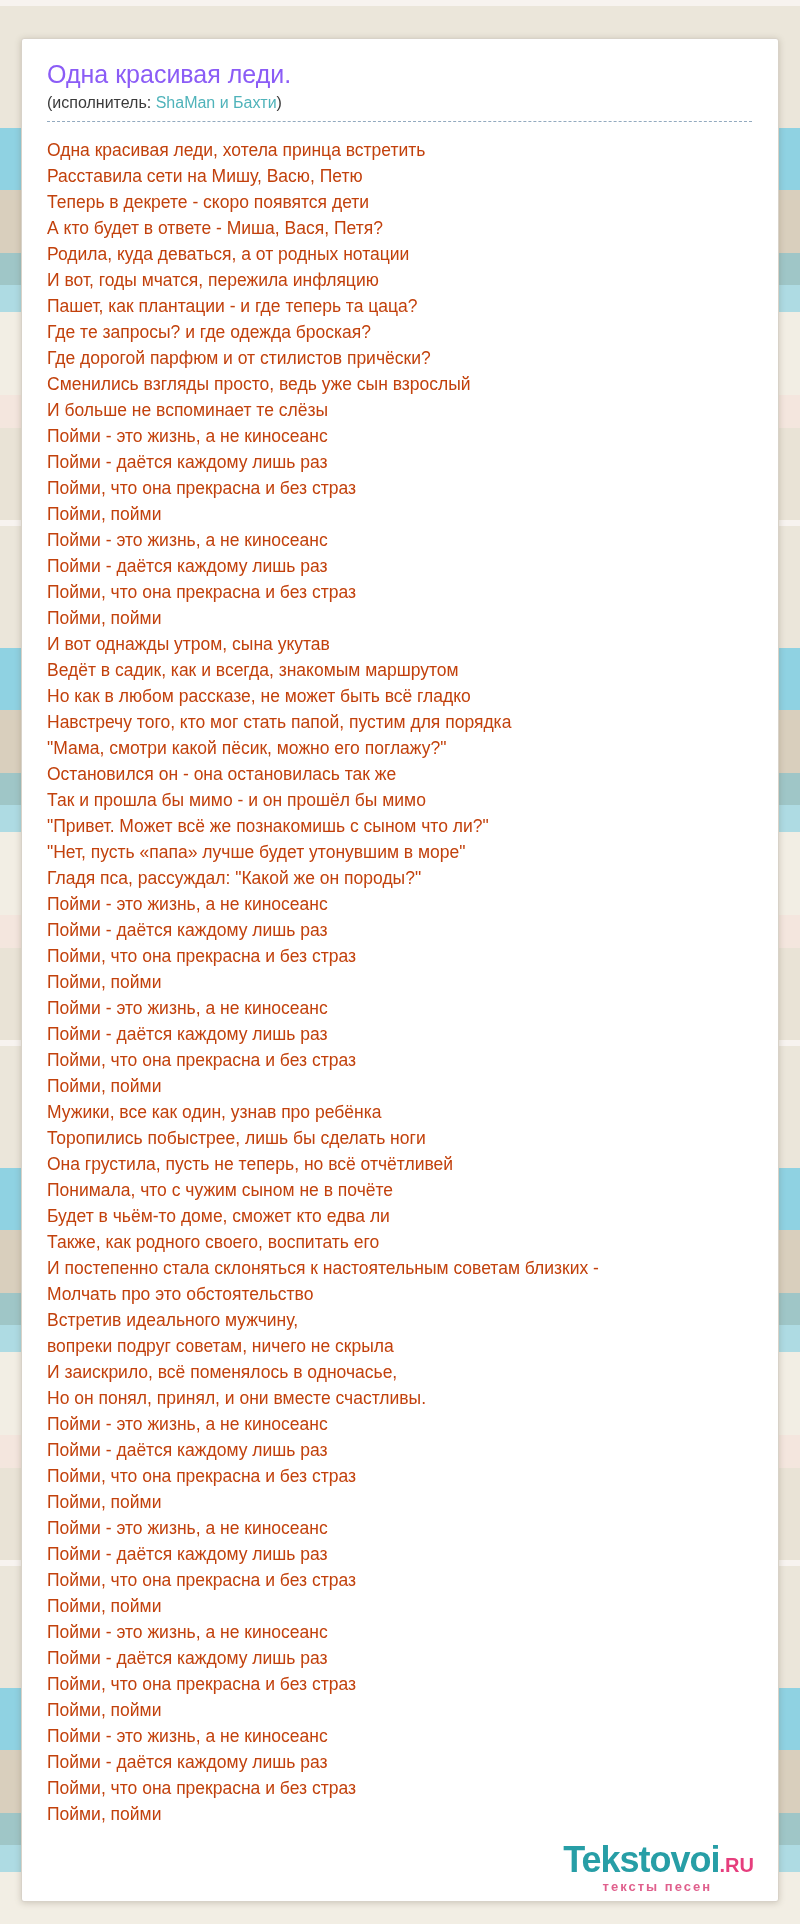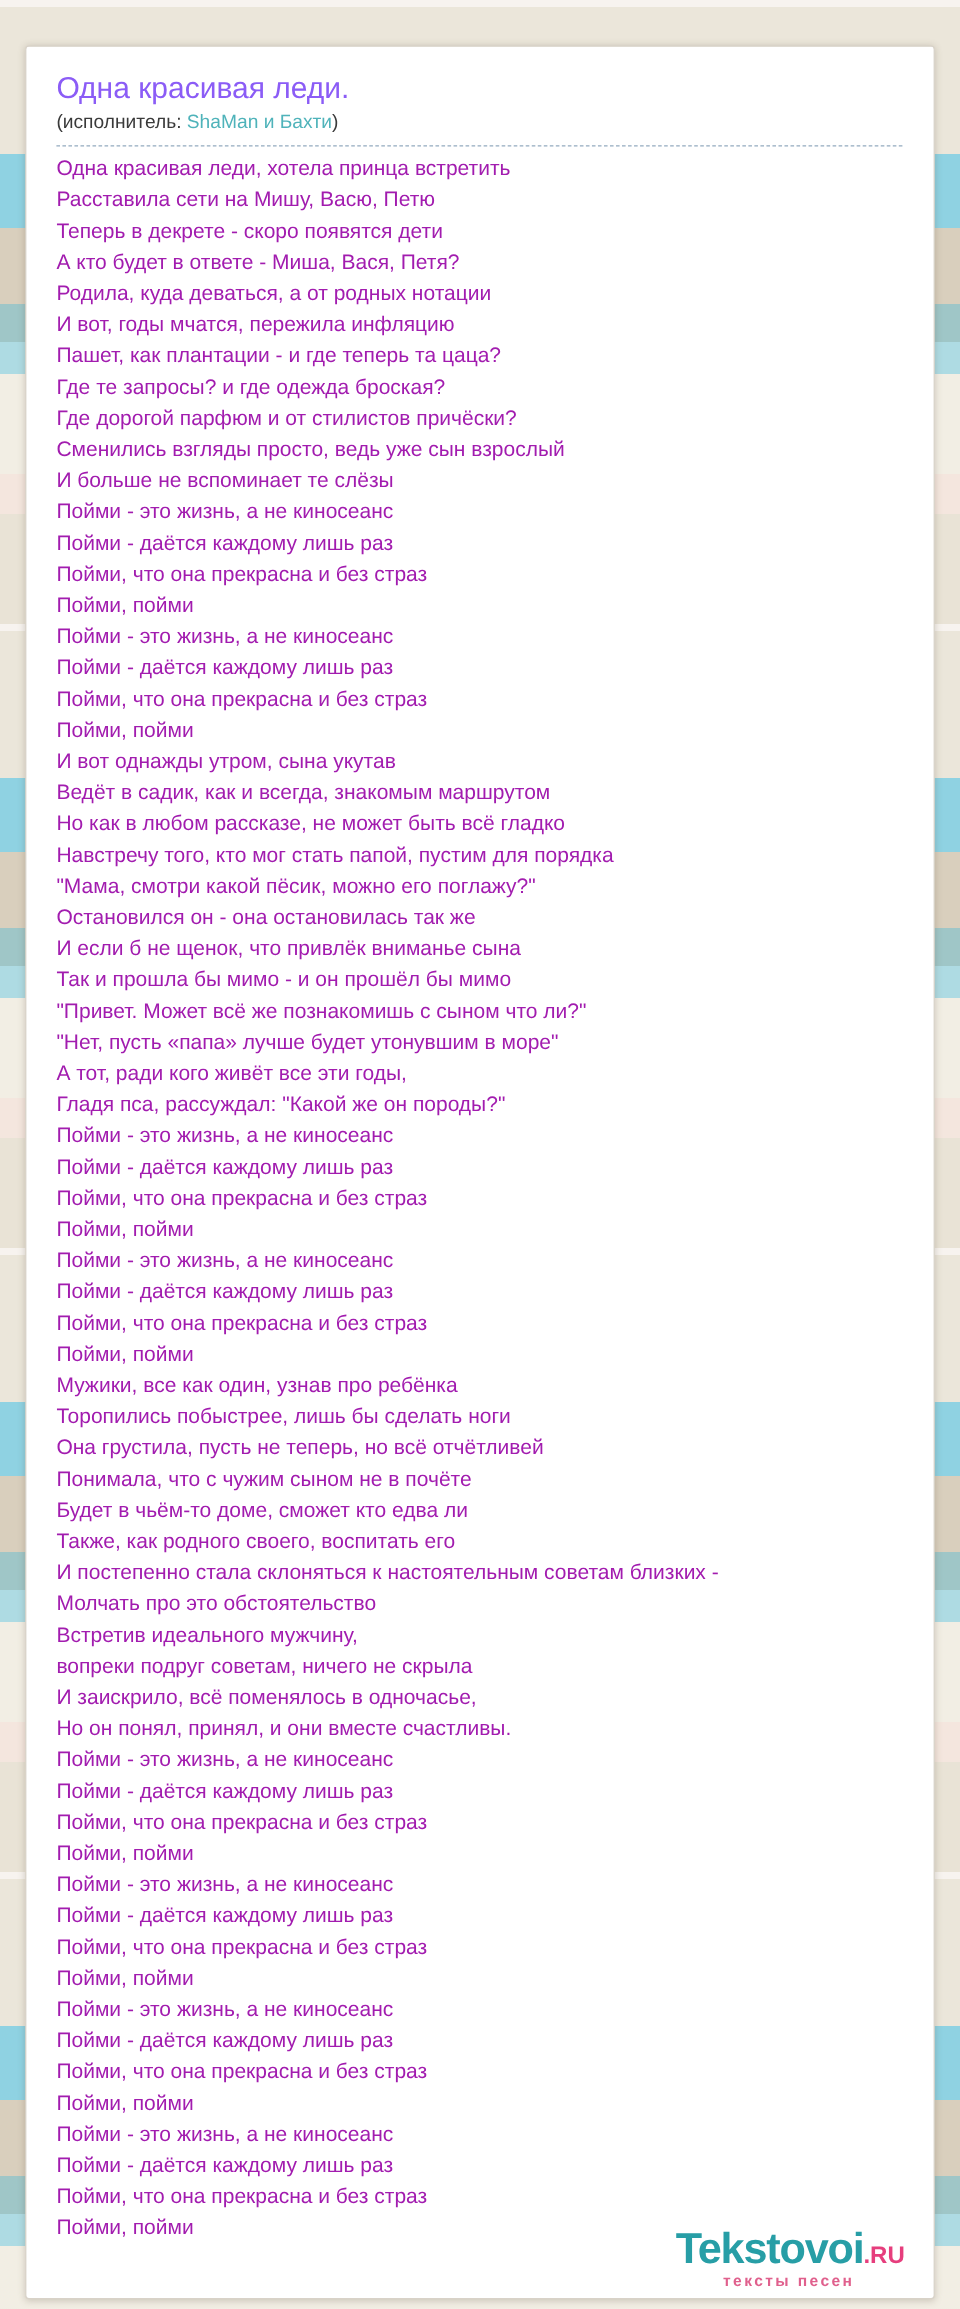--- a/index.html
+++ b/index.html
@@ -48,24 +48,24 @@
     color: #3a3a3a;
     padding-bottom: 9px;
     border-bottom: 1px dashed #93aabf;
   }
   .artist-link {
     color: #4fb3ba;
     text-decoration: none;
     cursor: pointer;
   }
   .lyrics {
-    margin-top: 5px;
+    margin-top: 15px;
     font-size: 17.5px;
     line-height: 26px;
-    color: #a21caf;
+    color: #c2410c;
   }
   .lyric-line {
     white-space: nowrap;
   }
   .site-logo {
     position: absolute;
     right: 24px;
     bottom: 8px;
     text-align: right;
     line-height: 1;
@@ -120,25 +120,23 @@
       <div class="lyric-line">Пойми - это жизнь, а не киносеанс</div>
       <div class="lyric-line">Пойми - даётся каждому лишь раз</div>
       <div class="lyric-line">Пойми, что она прекрасна и без страз</div>
       <div class="lyric-line">Пойми, пойми</div>
       <div class="lyric-line">И вот однажды утром, сына укутав</div>
       <div class="lyric-line">Ведёт в садик, как и всегда, знакомым маршрутом</div>
       <div class="lyric-line">Но как в любом рассказе, не может быть всё гладко</div>
       <div class="lyric-line">Навстречу того, кто мог стать папой, пустим для порядка</div>
       <div class="lyric-line">"Мама, смотри какой пёсик, можно его поглажу?"</div>
       <div class="lyric-line">Остановился он - она остановилась так же</div>
-      <div class="lyric-line">И если б не щенок, что привлёк вниманье сына</div>
       <div class="lyric-line">Так и прошла бы мимо - и он прошёл бы мимо</div>
       <div class="lyric-line">"Привет. Может всё же познакомишь с сыном что ли?"</div>
       <div class="lyric-line">"Нет, пусть «папа» лучше будет утонувшим в море"</div>
-      <div class="lyric-line">А тот, ради кого живёт все эти годы,</div>
       <div class="lyric-line">Гладя пса, рассуждал: "Какой же он породы?"</div>
       <div class="lyric-line">Пойми - это жизнь, а не киносеанс</div>
       <div class="lyric-line">Пойми - даётся каждому лишь раз</div>
       <div class="lyric-line">Пойми, что она прекрасна и без страз</div>
       <div class="lyric-line">Пойми, пойми</div>
       <div class="lyric-line">Пойми - это жизнь, а не киносеанс</div>
       <div class="lyric-line">Пойми - даётся каждому лишь раз</div>
       <div class="lyric-line">Пойми, что она прекрасна и без страз</div>
       <div class="lyric-line">Пойми, пойми</div>
       <div class="lyric-line">Мужики, все как один, узнав про ребёнка</div>

